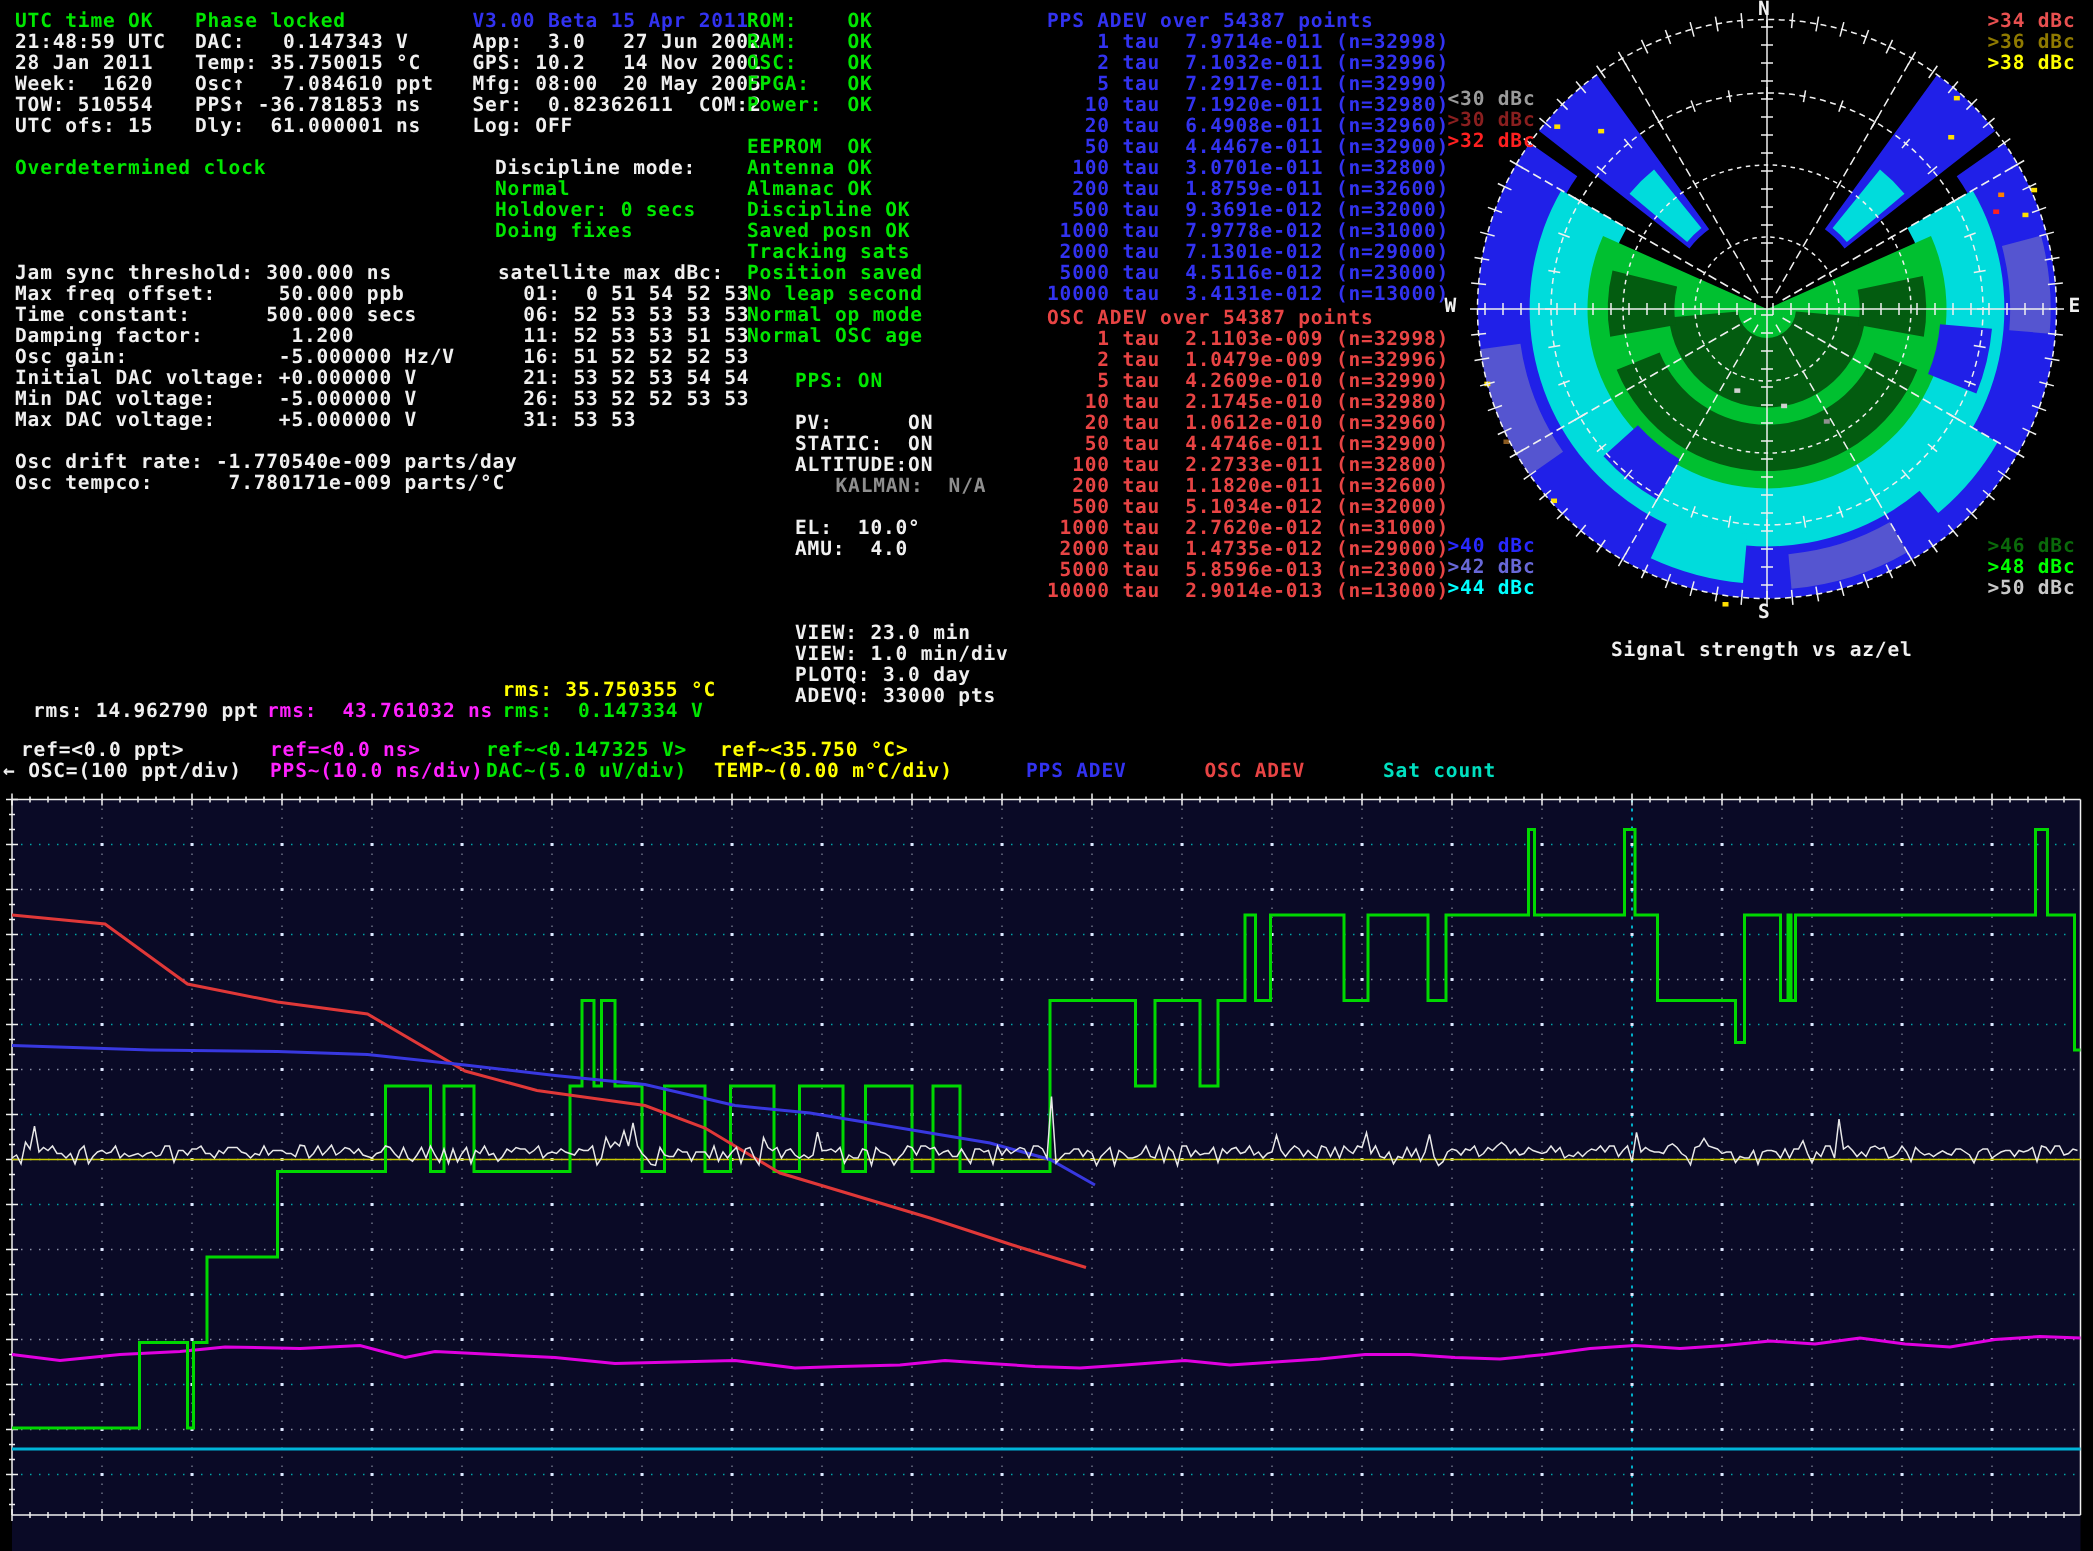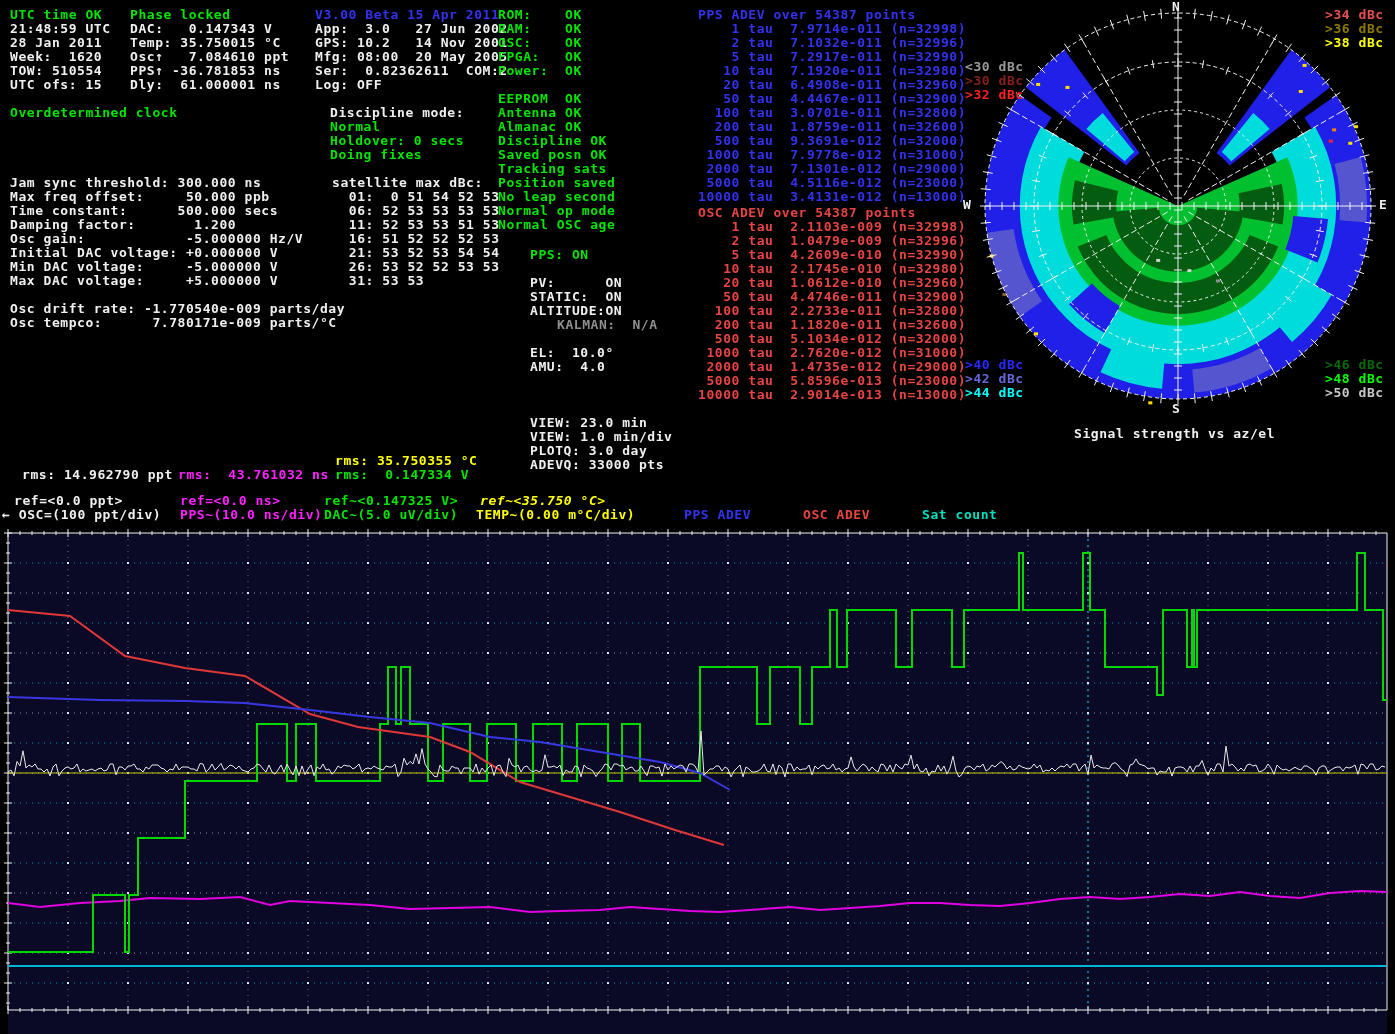--- a/index.html
+++ b/index.html
@@ -704,18 +704,18 @@
   <pre class="t m" style="left:178px;top:468px;">rms:  43.761032 ns</pre>
   <pre class="t y" style="left:335px;top:454px;">rms: 35.750355 °C</pre>
   <pre class="t g" style="left:335px;top:468px;">rms:  0.147334 V</pre>
 
   <pre class="t w" style="left:14px;top:494px;">ref=&lt;0.0 ppt&gt;</pre>
   <pre class="t w" style="left:2px;top:508px;">← OSC=(100 ppt/div)</pre>
   <pre class="t m" style="left:180px;top:494px;">ref=&lt;0.0 ns&gt;</pre>
   <pre class="t m" style="left:180px;top:508px;">PPS~(10.0 ns/div)</pre>
   <pre class="t g" style="left:324px;top:494px;">ref~&lt;0.147325 V&gt;</pre>
   <pre class="t g" style="left:324px;top:508px;">DAC~(5.0 uV/div)</pre>
-  <pre class="t y" style="left:480px;top:494px;font-style:italic;">ref~&lt;35.750 °C&gt;</pre>
+  <pre class="t y" style="left:480px;top:494px;">ref~&lt;35.750 °C&gt;</pre>
   <pre class="t y" style="left:476px;top:508px;">TEMP~(0.00 m°C/div)</pre>
   <pre class="t b" style="left:684px;top:508px;">PPS ADEV</pre>
   <pre class="t r" style="left:803px;top:508px;">OSC ADEV</pre>
   <pre class="t tc" style="left:922px;top:508px;">Sat count</pre>
 </div>
 
 </body></html>

